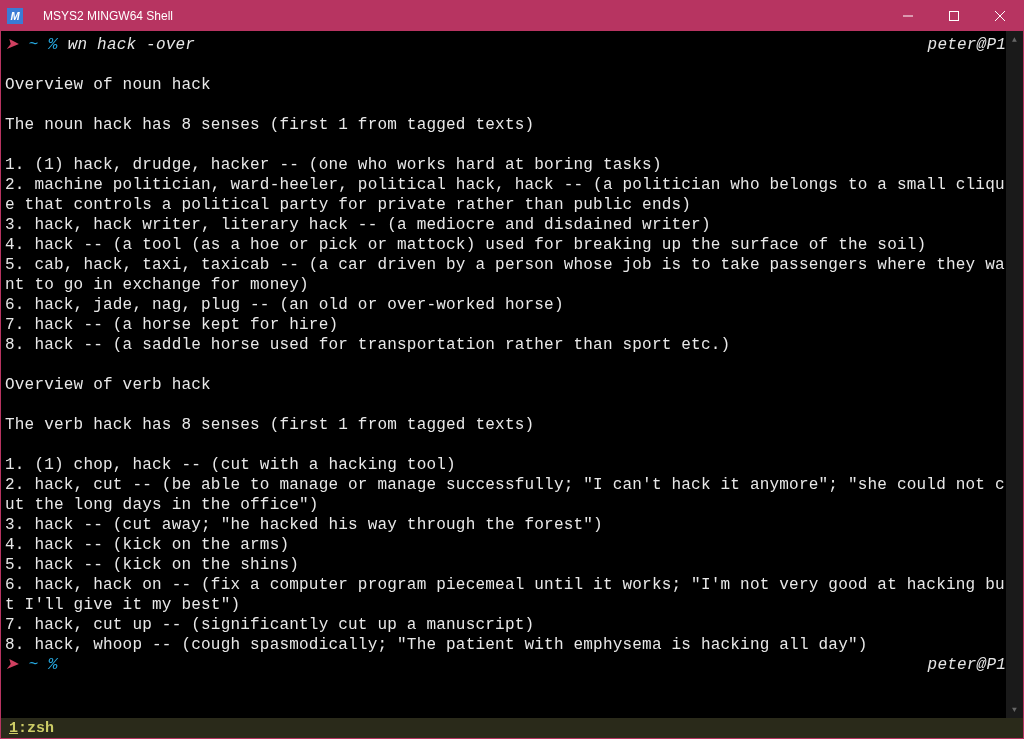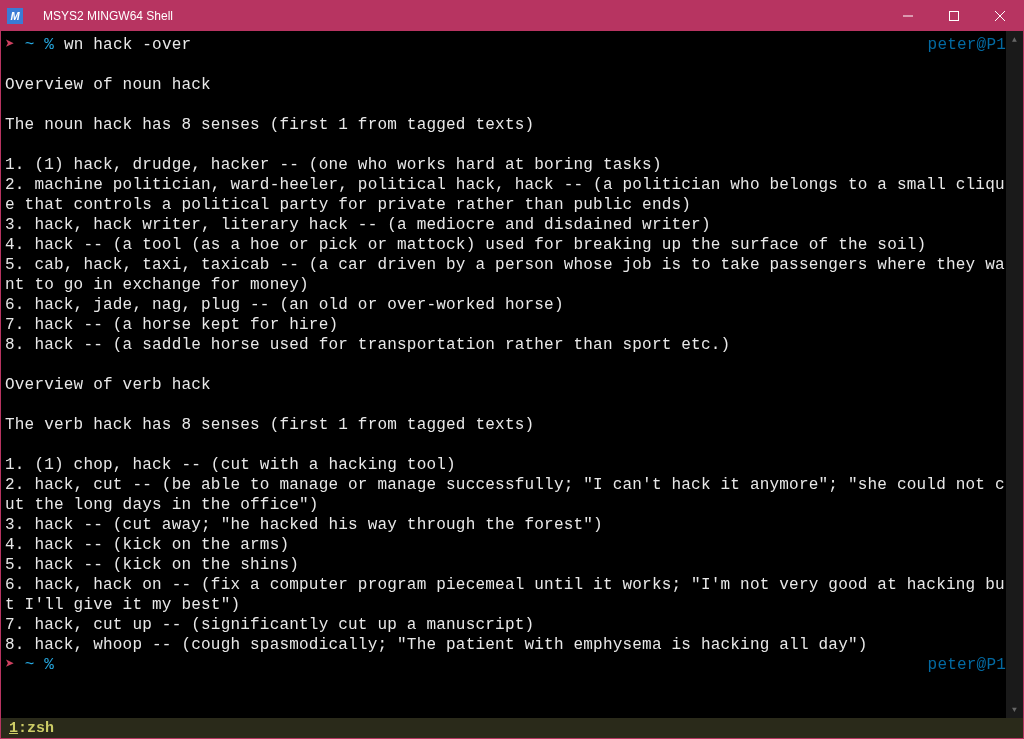--- a/index.html
+++ b/index.html
@@ -37,22 +37,22 @@
   }
   .scroll-arrow {
     height: 17px; display: flex; align-items: center; justify-content: center;
     color: #666; font-size: 8px;
   }
   .scroll-track { flex: 1; }
 
   .prompt-arrow { color: #d04060; }
   .prompt-path { color: #26a9e1; }
   .prompt-cmd { color: #e8e8e8; }
-  .prompt-user { color: #0369a1; position: absolute; right: 0; }
-  .prompt-line { display: block; position: relative; width: 100%; padding-right: 90px; }
+  .prompt-user { color: #e5e5e5; position: absolute; right: 0; }
+  .prompt-line { display: block; position: relative; width: 100%; padding-right: 90px; font-style: italic; }
 
   .statusbar {
     height: 20px; background: #2a2a1a; color: #cccc66; font-family: "Consolas","Courier New",monospace;
     font-size: 15px; padding: 0 8px; display: flex; align-items: center; font-weight: bold;
   }
   .statusbar .u { text-decoration: underline; }
 </style>
 </head>
 <body>
 

